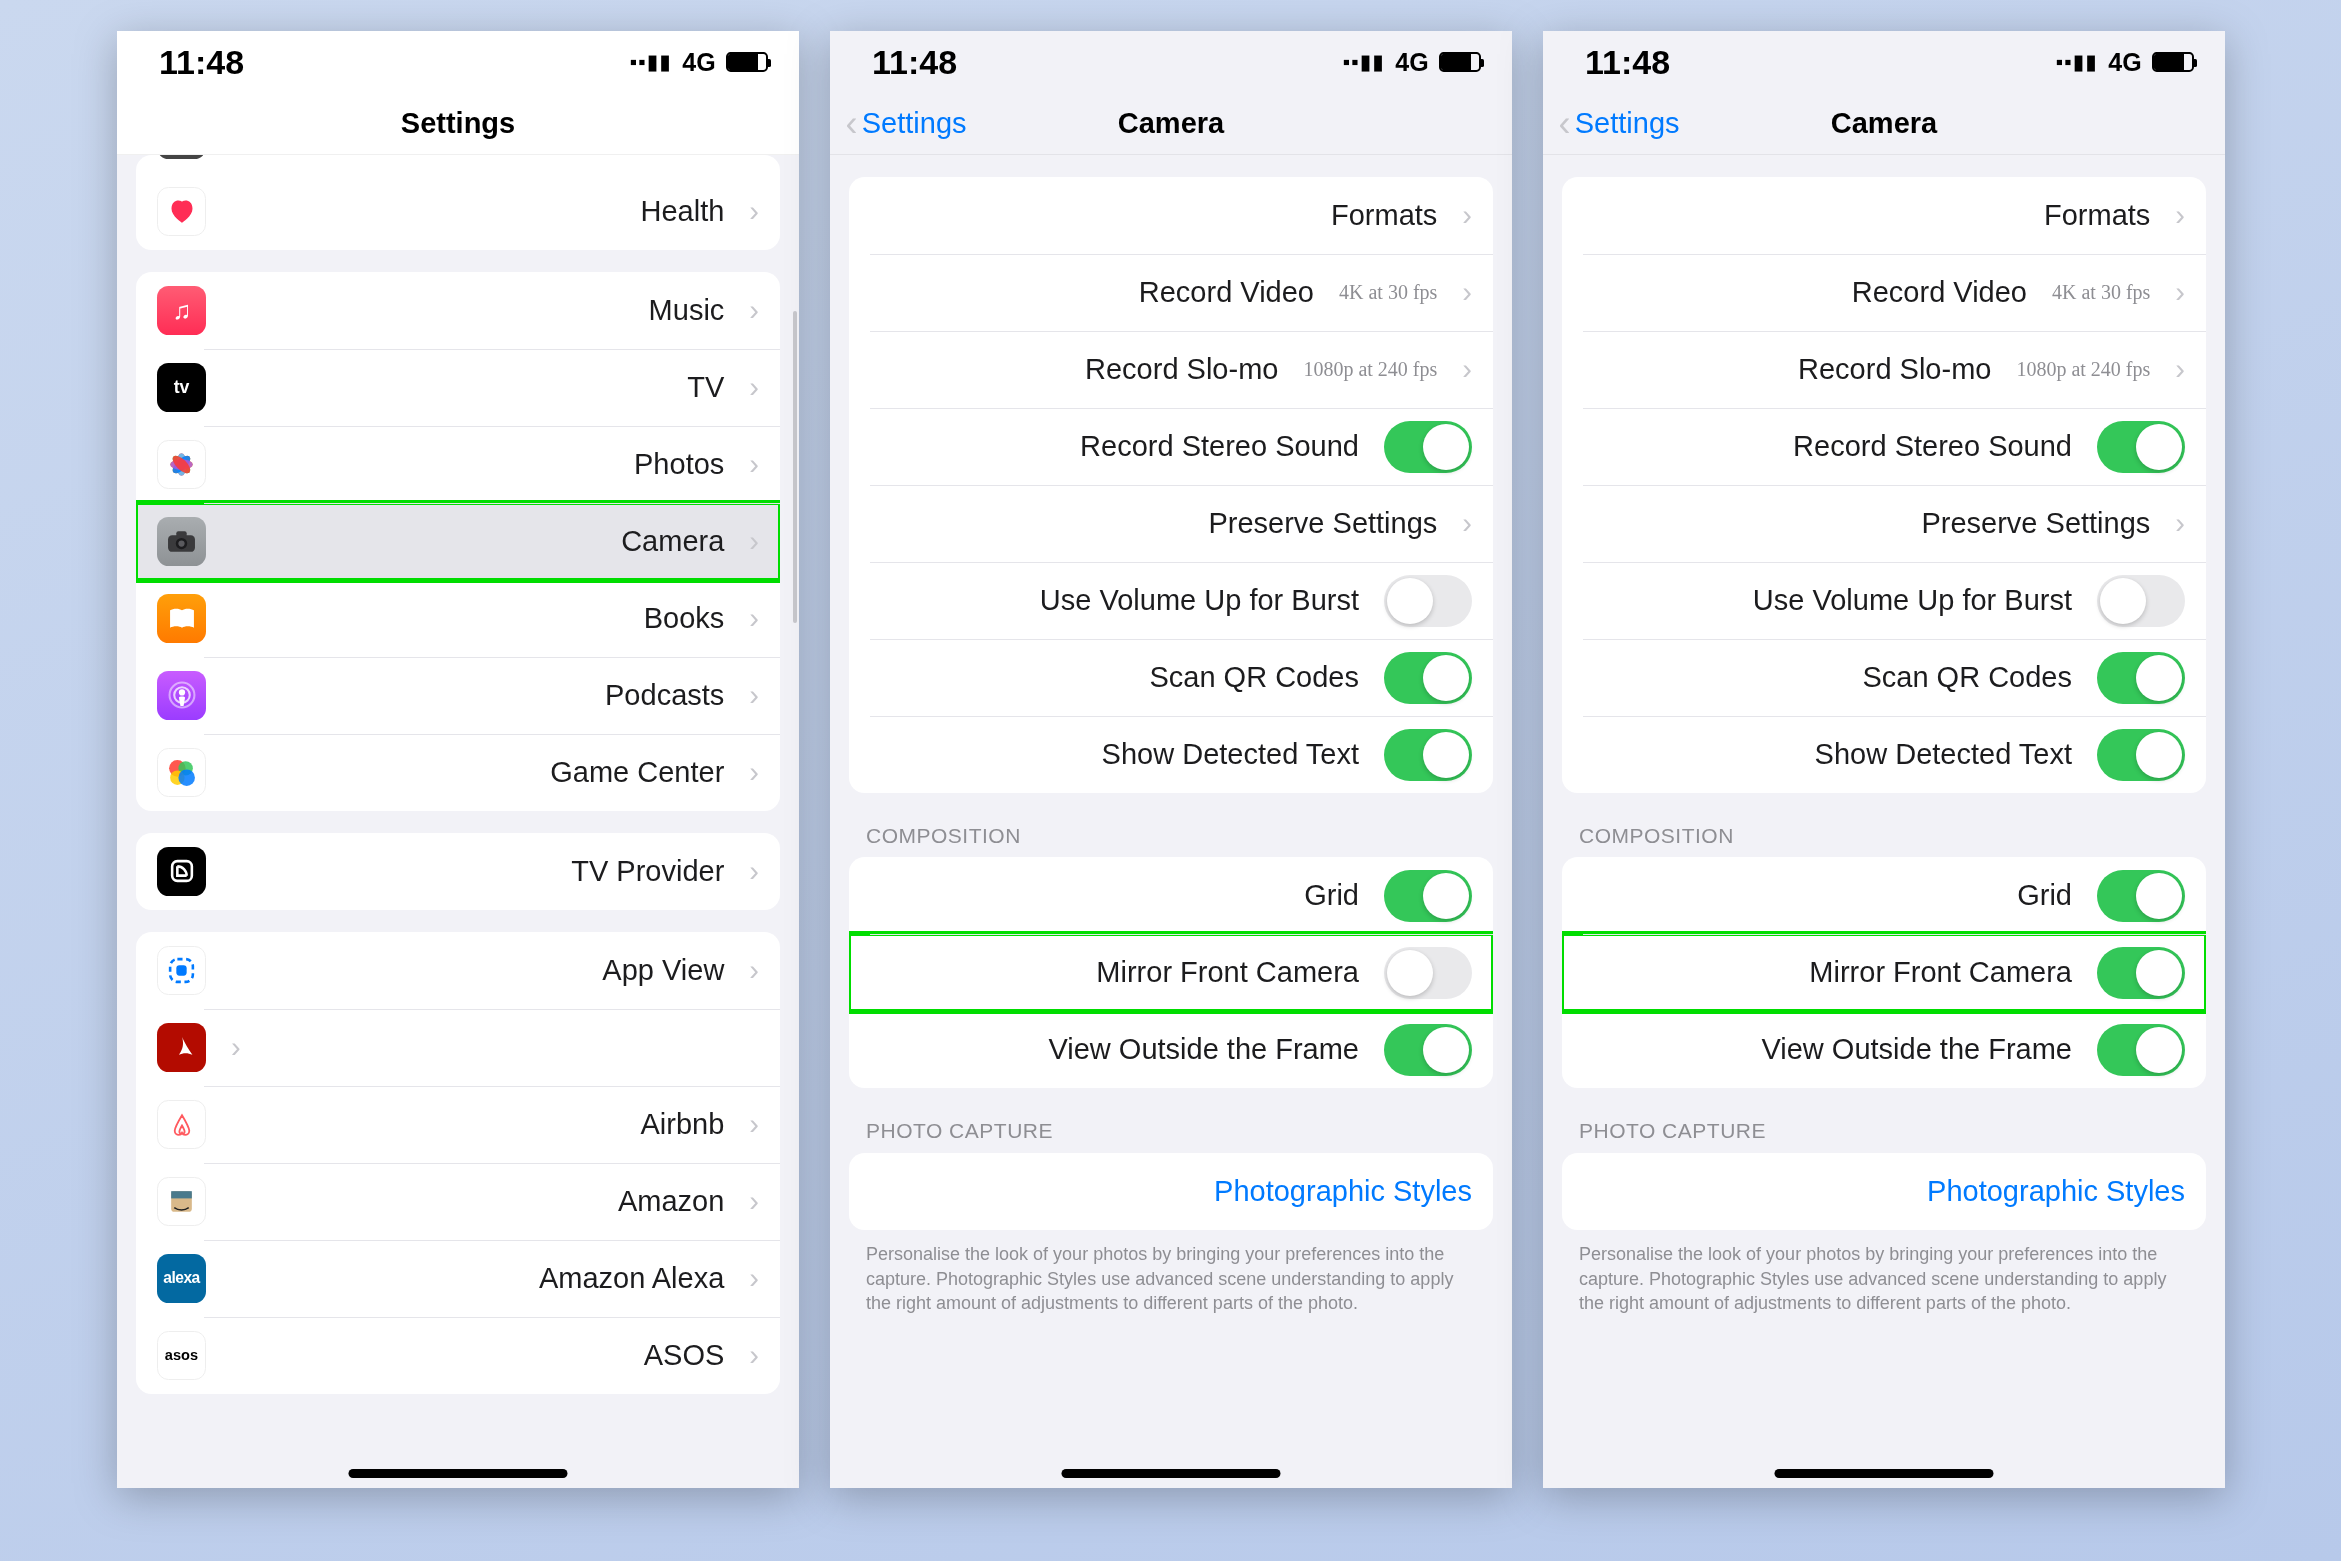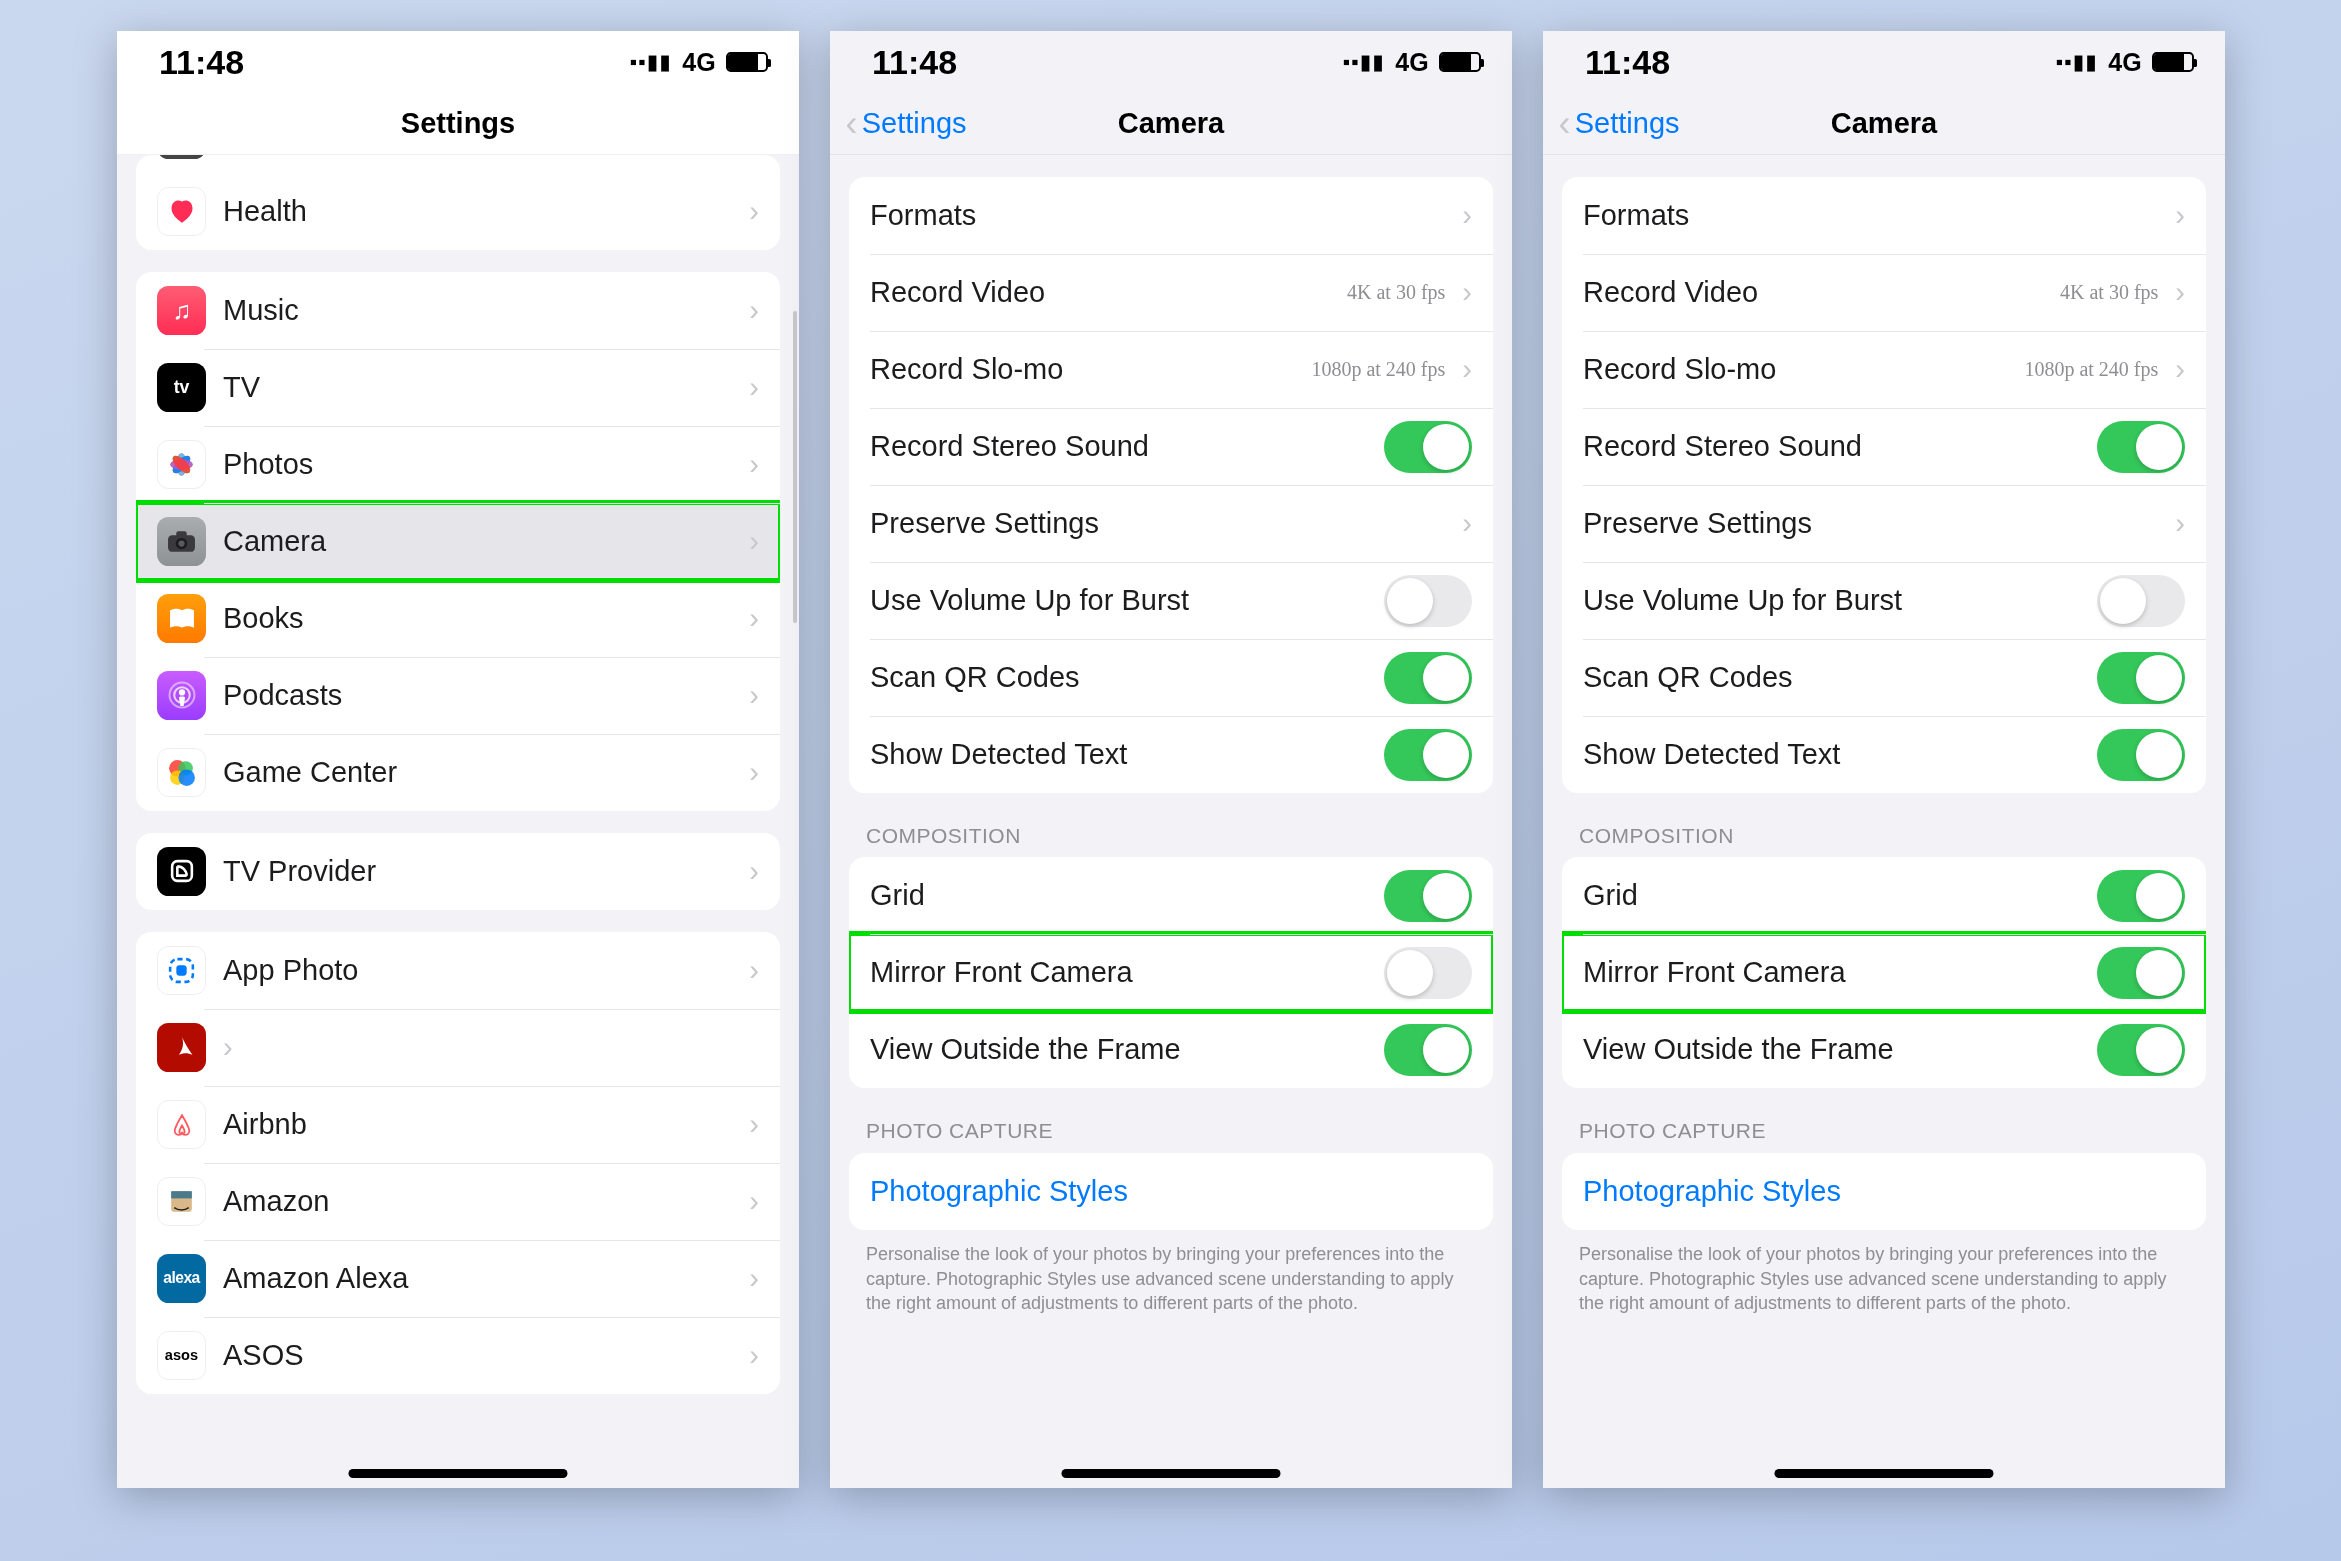--- a/index.html
+++ b/index.html
@@ -54,22 +54,22 @@
   .nav .back .chev{font-size:36px;line-height:1;font-weight:300;}
   .nav .title.center{position:absolute;left:50%;transform:translateX(-50%);}
 
   .content{height:calc(100% - 125px);overflow:hidden;padding-bottom:10.4px;position:relative;}
   .group{margin:22px 19px 0;background:var(--row-bg);border-radius:15.6px;overflow:hidden;}
   .group.tight{margin-top:0;}
   .grouphdr{font-size:21px;color:var(--sec);text-transform:uppercase;letter-spacing:0.5px;padding:31px 36px 9.4px;}
   .foot{font-size:18px;color:var(--sec);padding:12.5px 36px 0;line-height:1.35;}
 
   .row{
-    display:flex;align-items:center;gap:17px;
-    padding:0 21px;height:77px;position:relative;
+    display:flex;align-items:center;gap:25px;
+    padding:0 21px;height:77px;position:relative;text-align:right;
   }
   .row + .row::before{content:"";position:absolute;left:68px;right:0;top:0;height:1px;background:var(--sep);}
   .row .txt{font-size:29px;color:var(--text);flex:1;}
   .row .val{font-size:20px;color:var(--sec);font-family:Liberation Serif, serif;}
   .row .link{color:var(--blue);}
   .chev{color:#c7c7cc;font-size:29px;font-weight:300;}
   .row.sel{background:#e5e5ea;}
   .row.hl{outline:5.2px solid var(--hl);outline-offset:-2.6px;z-index:2;}
   .noicon .row + .row::before{left:21px;}
 
@@ -232,21 +232,21 @@
     </div>
 
     <div class="group">
       <div class="row">
         <div class="icon i-appclips">
           <svg width="31" height="31" viewBox="0 0 60 60">
               <rect x="8" y="8" width="44" height="44" rx="14" fill="none" stroke="#007aff" stroke-width="5" stroke-dasharray="10 7"></rect>
               <rect x="20" y="20" width="20" height="20" rx="6" fill="#007aff"></rect>
             </svg>
         </div>
-        <span class="txt">App Photo</span>
+        <span class="txt">App View</span>
         <span class="chev">›</span>
       </div>
       <div class="row">
         <div class="icon i-acrobat">
           <svg width="26" height="26" viewBox="0 0 50 50">
               <path d="M25 6c4 12 2 24-6 34 8-4 18-4 26 0-8-10-14-22-20-34z" fill="#fff"></path>
             </svg>
         </div>
         <span class="chev">›</span>
       </div>

